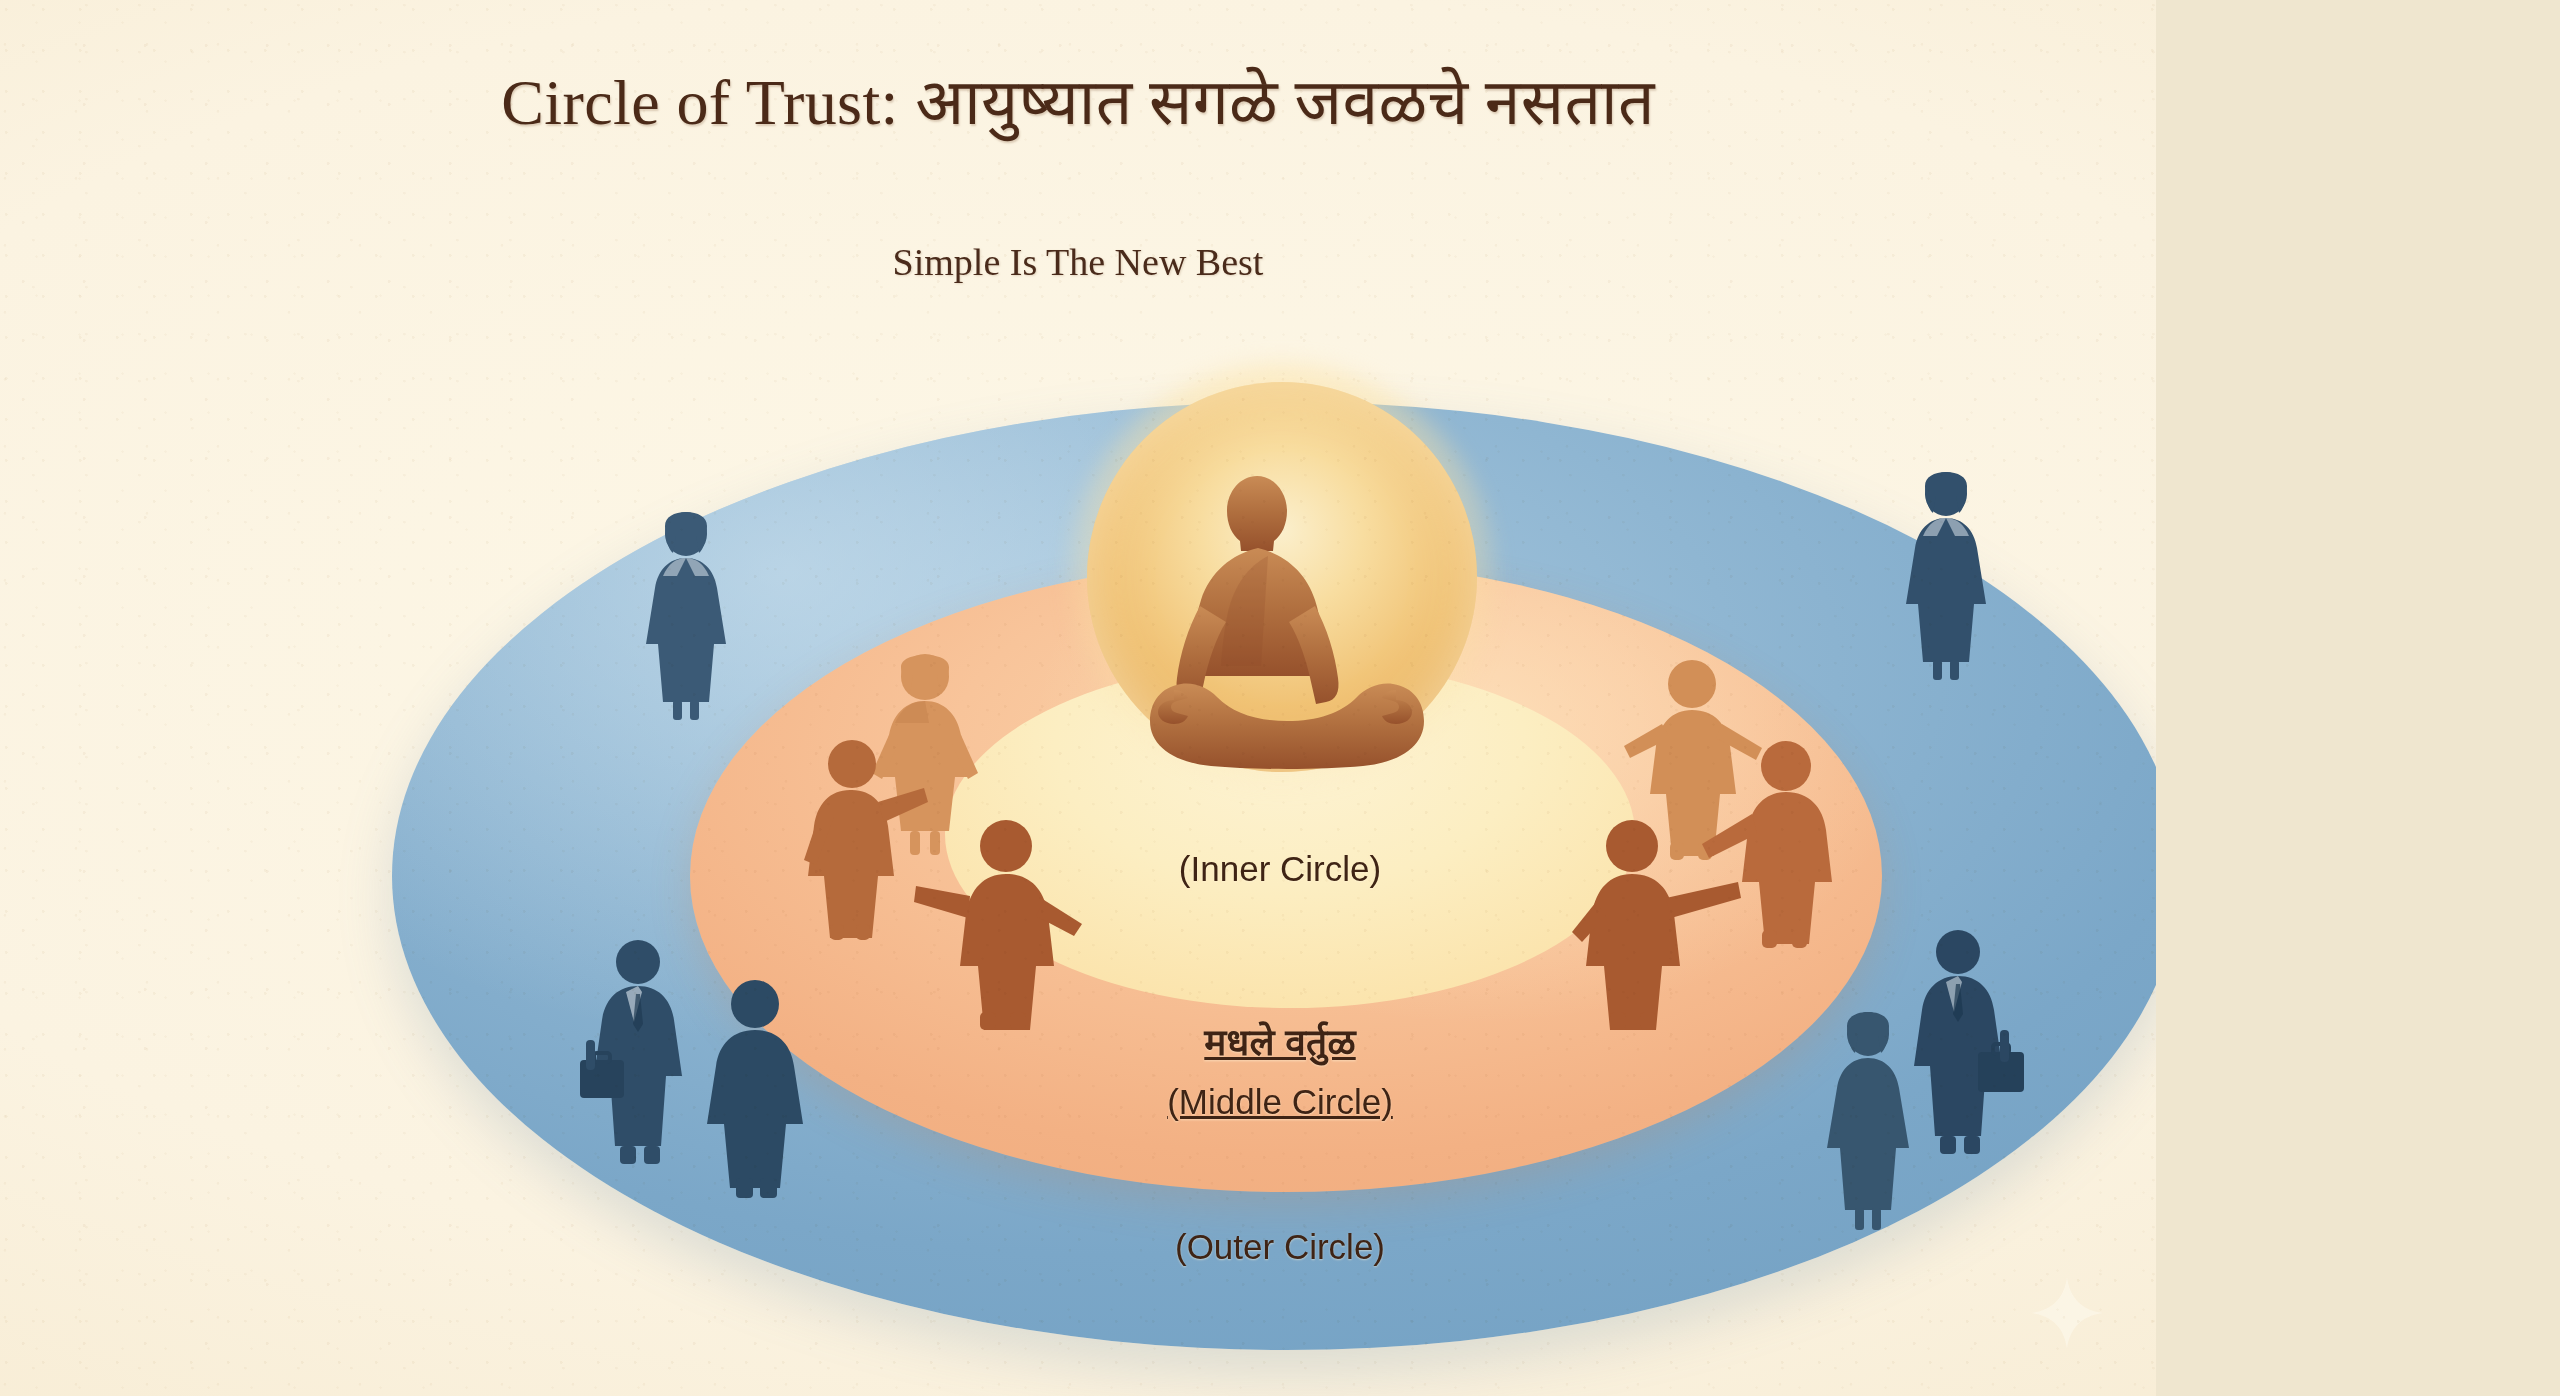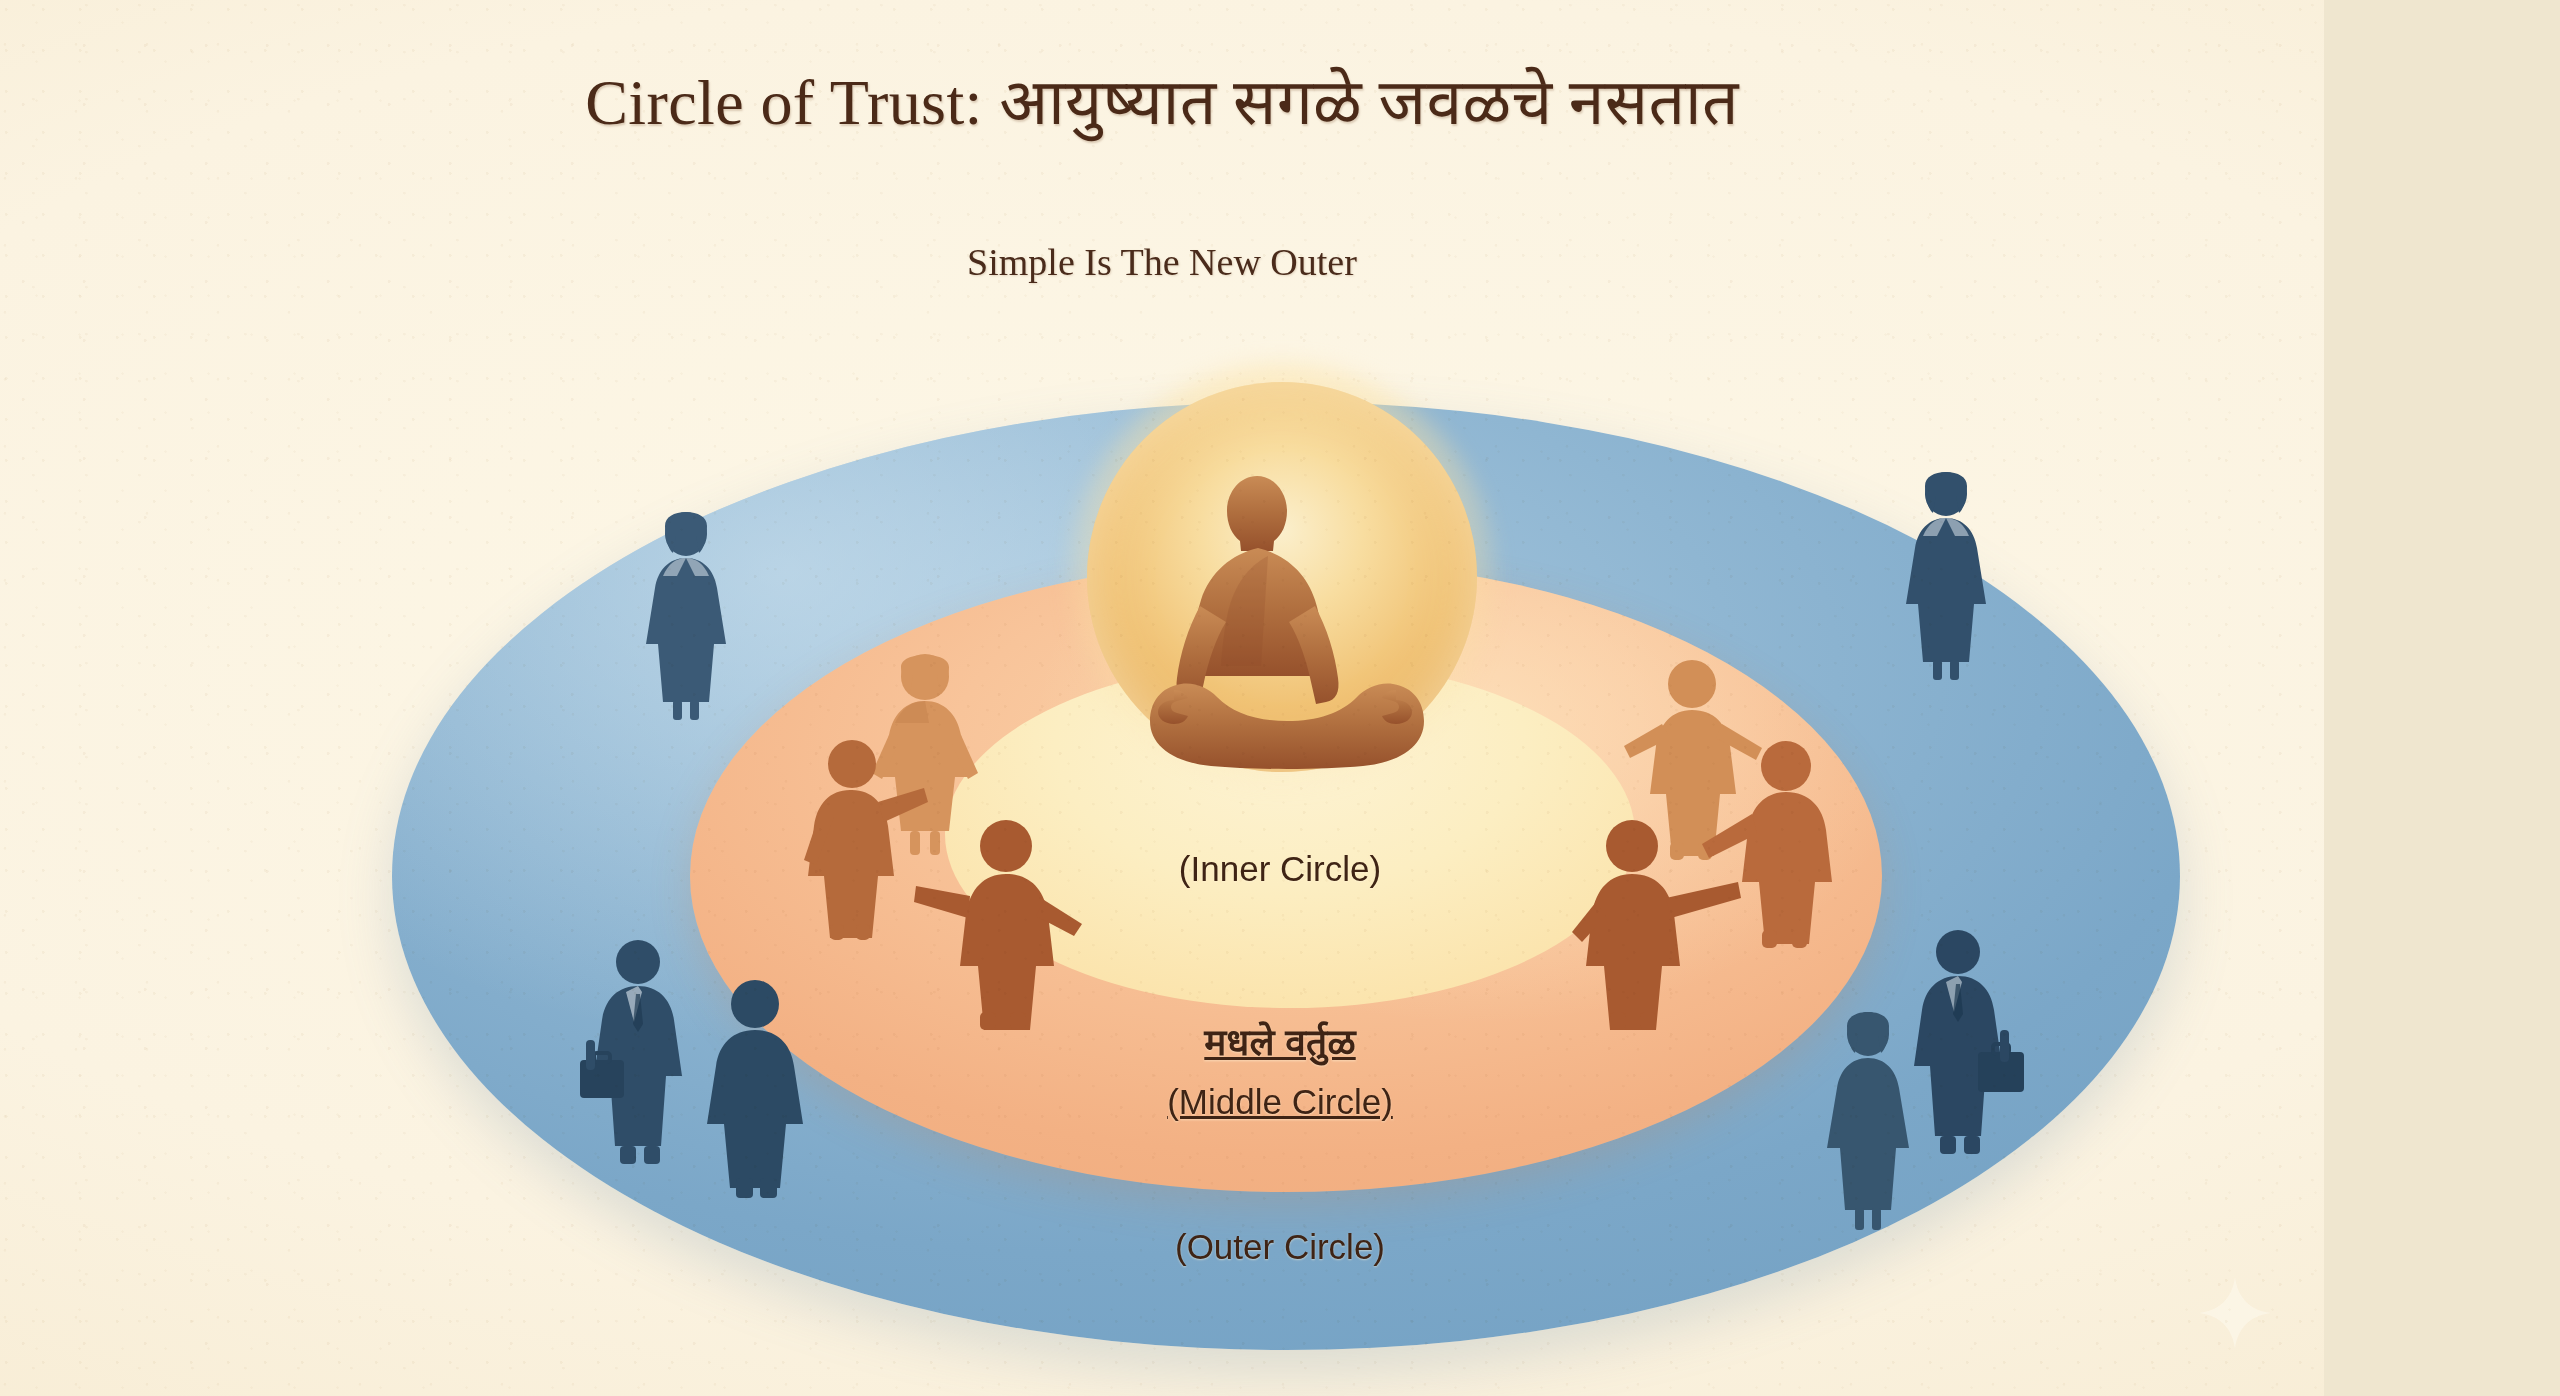--- a/index.html
+++ b/index.html
@@ -3,21 +3,21 @@
 <meta charset="utf-8">
 <title>Circle of Trust</title>
 <style>
   html, body {
     margin: 0;
     padding: 0;
     background: #efe6cf;
   }
   #stage {
     position: relative;
-    width: 2324px;
+    width: 2156px;
     height: 1396px;
     overflow: hidden;
     background:
       radial-gradient(ellipse 150% 110% at 50% 45%, #fdf7e6 0%, #fbf3e1 42%, #f6ead0 72%, #f0e2c4 100%);
     font-family: "Liberation Sans", "DejaVu Sans", sans-serif;
   }
 
   
   #grain {
     position: absolute;
@@ -378,21 +378,21 @@
 
       <g fill="#25415a">
         <rect x="78" y="122" width="46" height="40" rx="4"></rect>
         <rect x="93" y="114" width="16" height="10" rx="3" fill="none" stroke="#25415a" stroke-width="4"></rect>
       </g>
       <rect x="100" y="100" width="9" height="32" rx="4" fill="#2b4762"></rect>
     </svg>
   </div>
 
   <div id="title">Circle of Trust: आयुष्यात सगळे जवळचे नसतात</div>
-  <div id="subtitle">Simple Is The New Outer</div>
+  <div id="subtitle">Simple Is The New Best</div>
 
   <div class="ring-label" id="label-inner">
     <span class="en">(Inner Circle)</span>
   </div>
 
   <div class="ring-label" id="label-middle">
     <span class="mr">मधले वर्तुळ</span>
     <span class="en">(Middle Circle)</span>
   </div>
 

